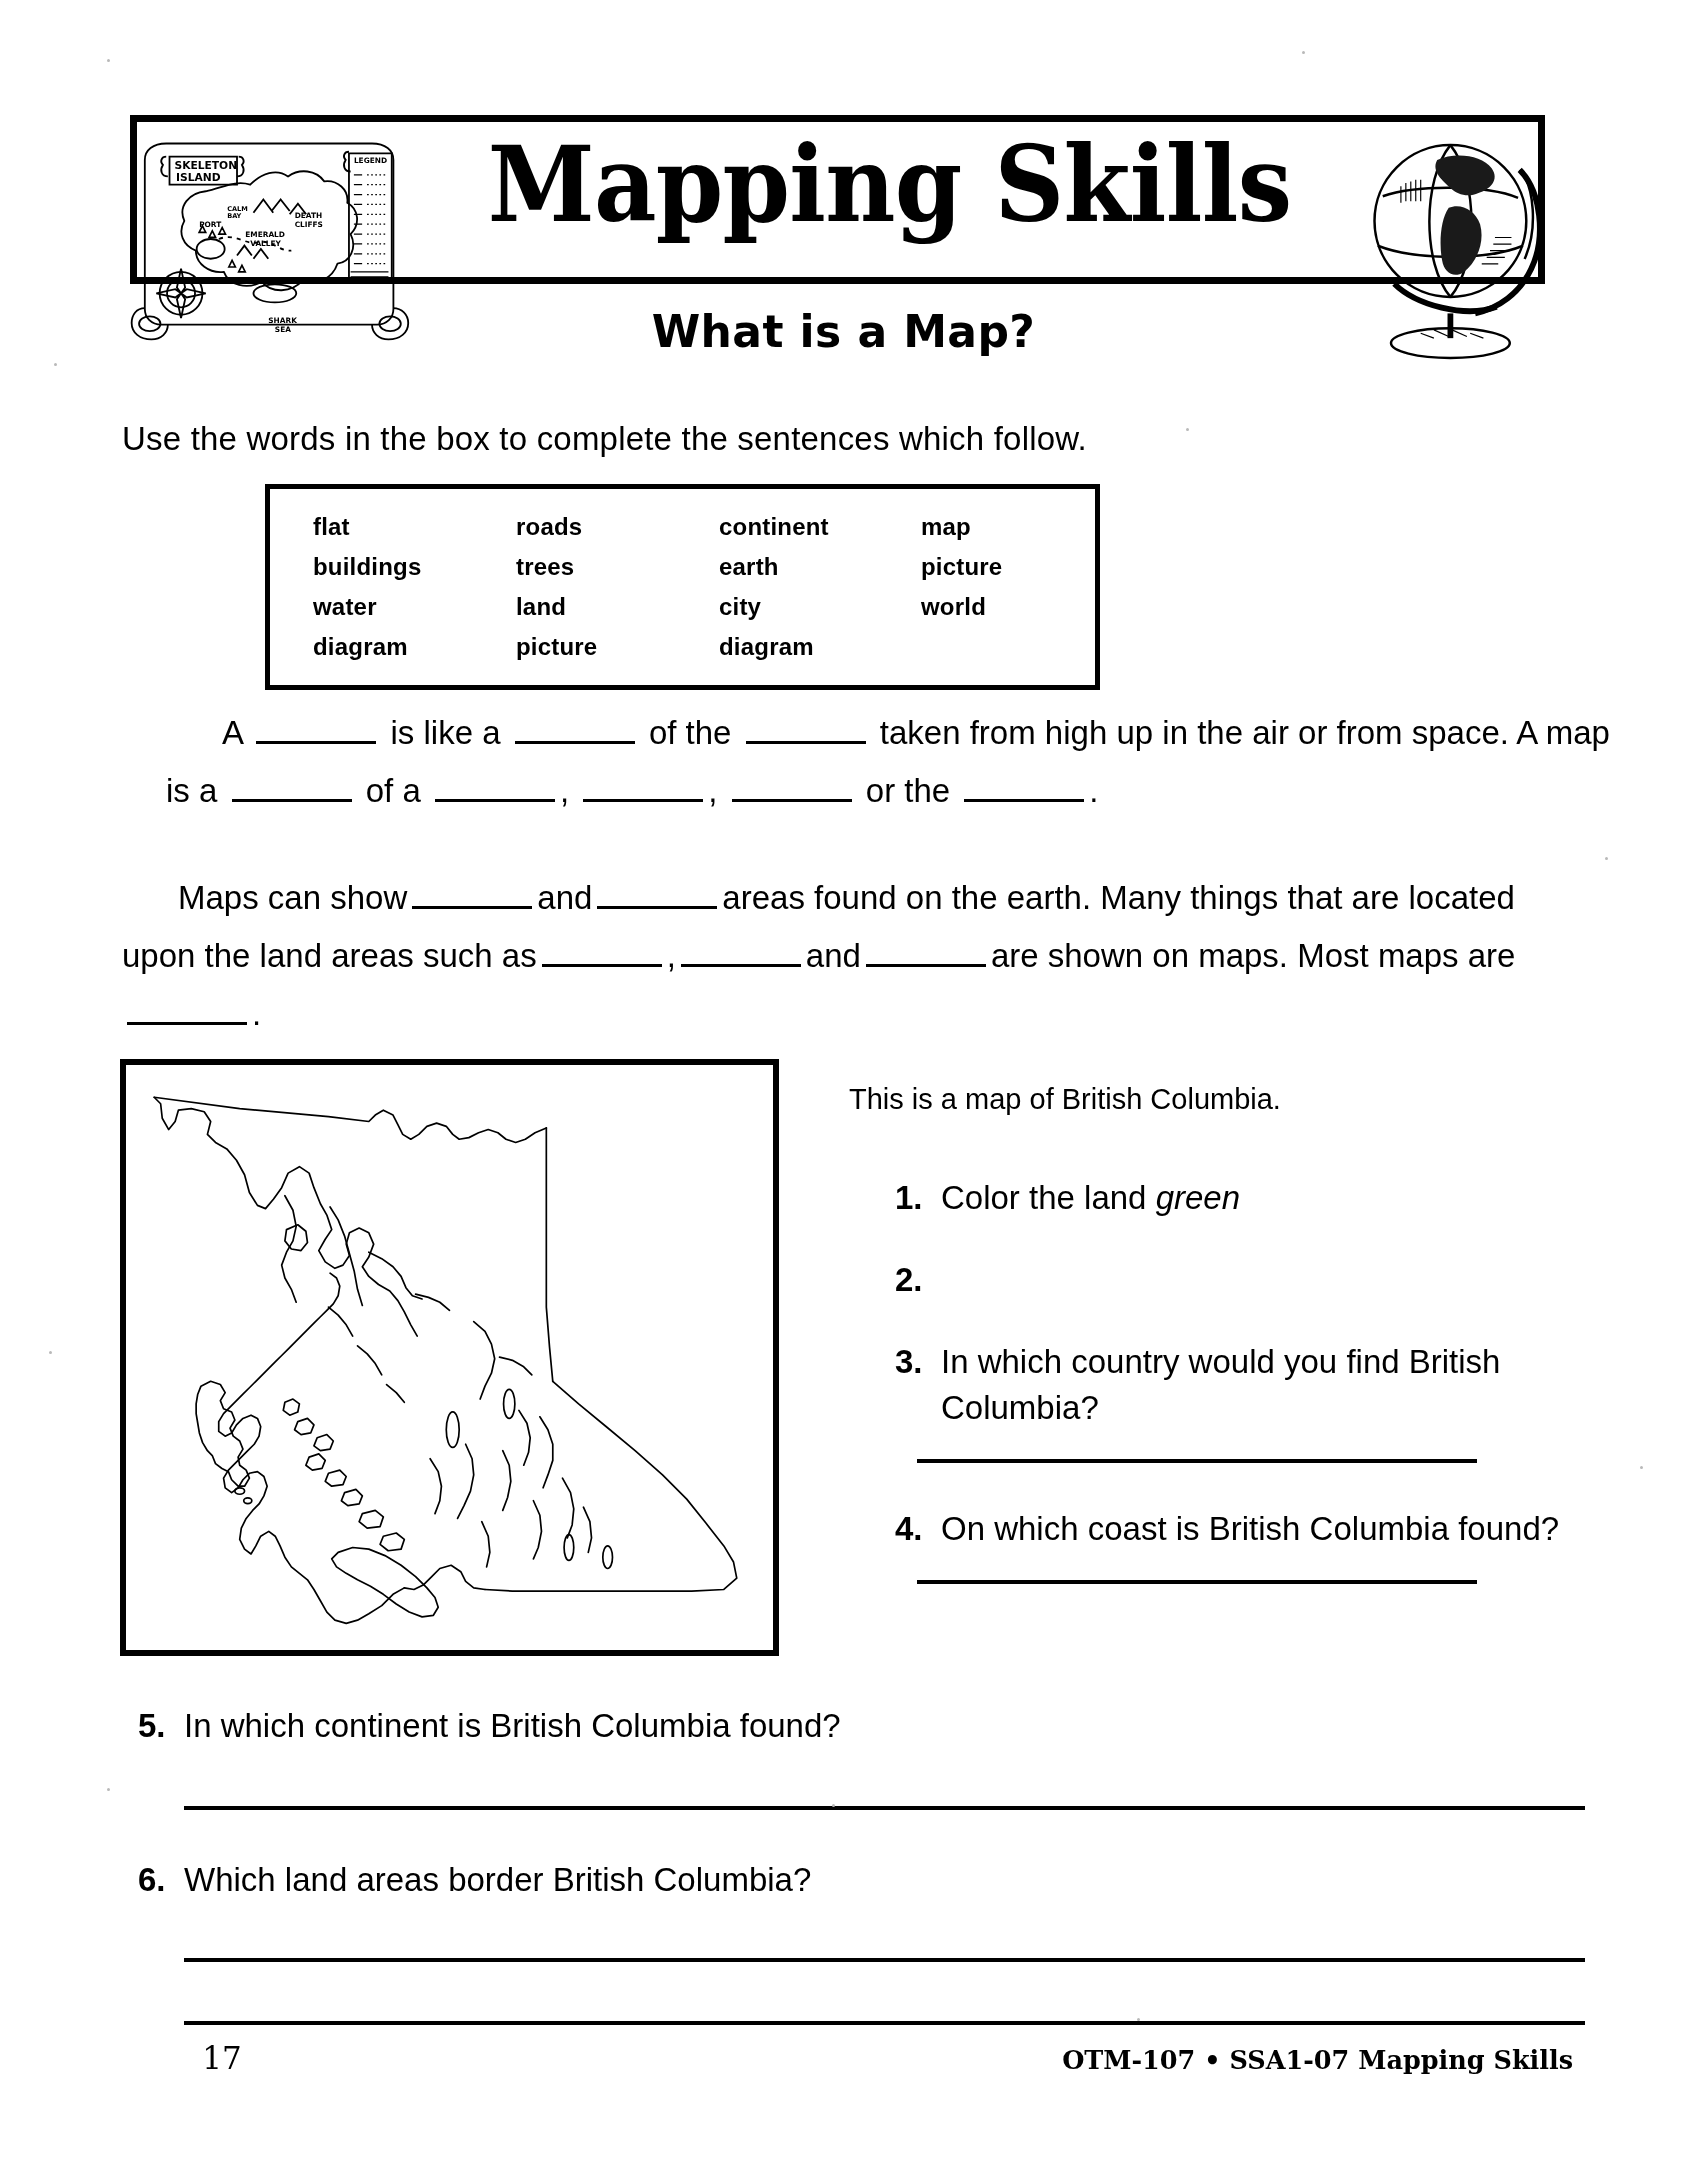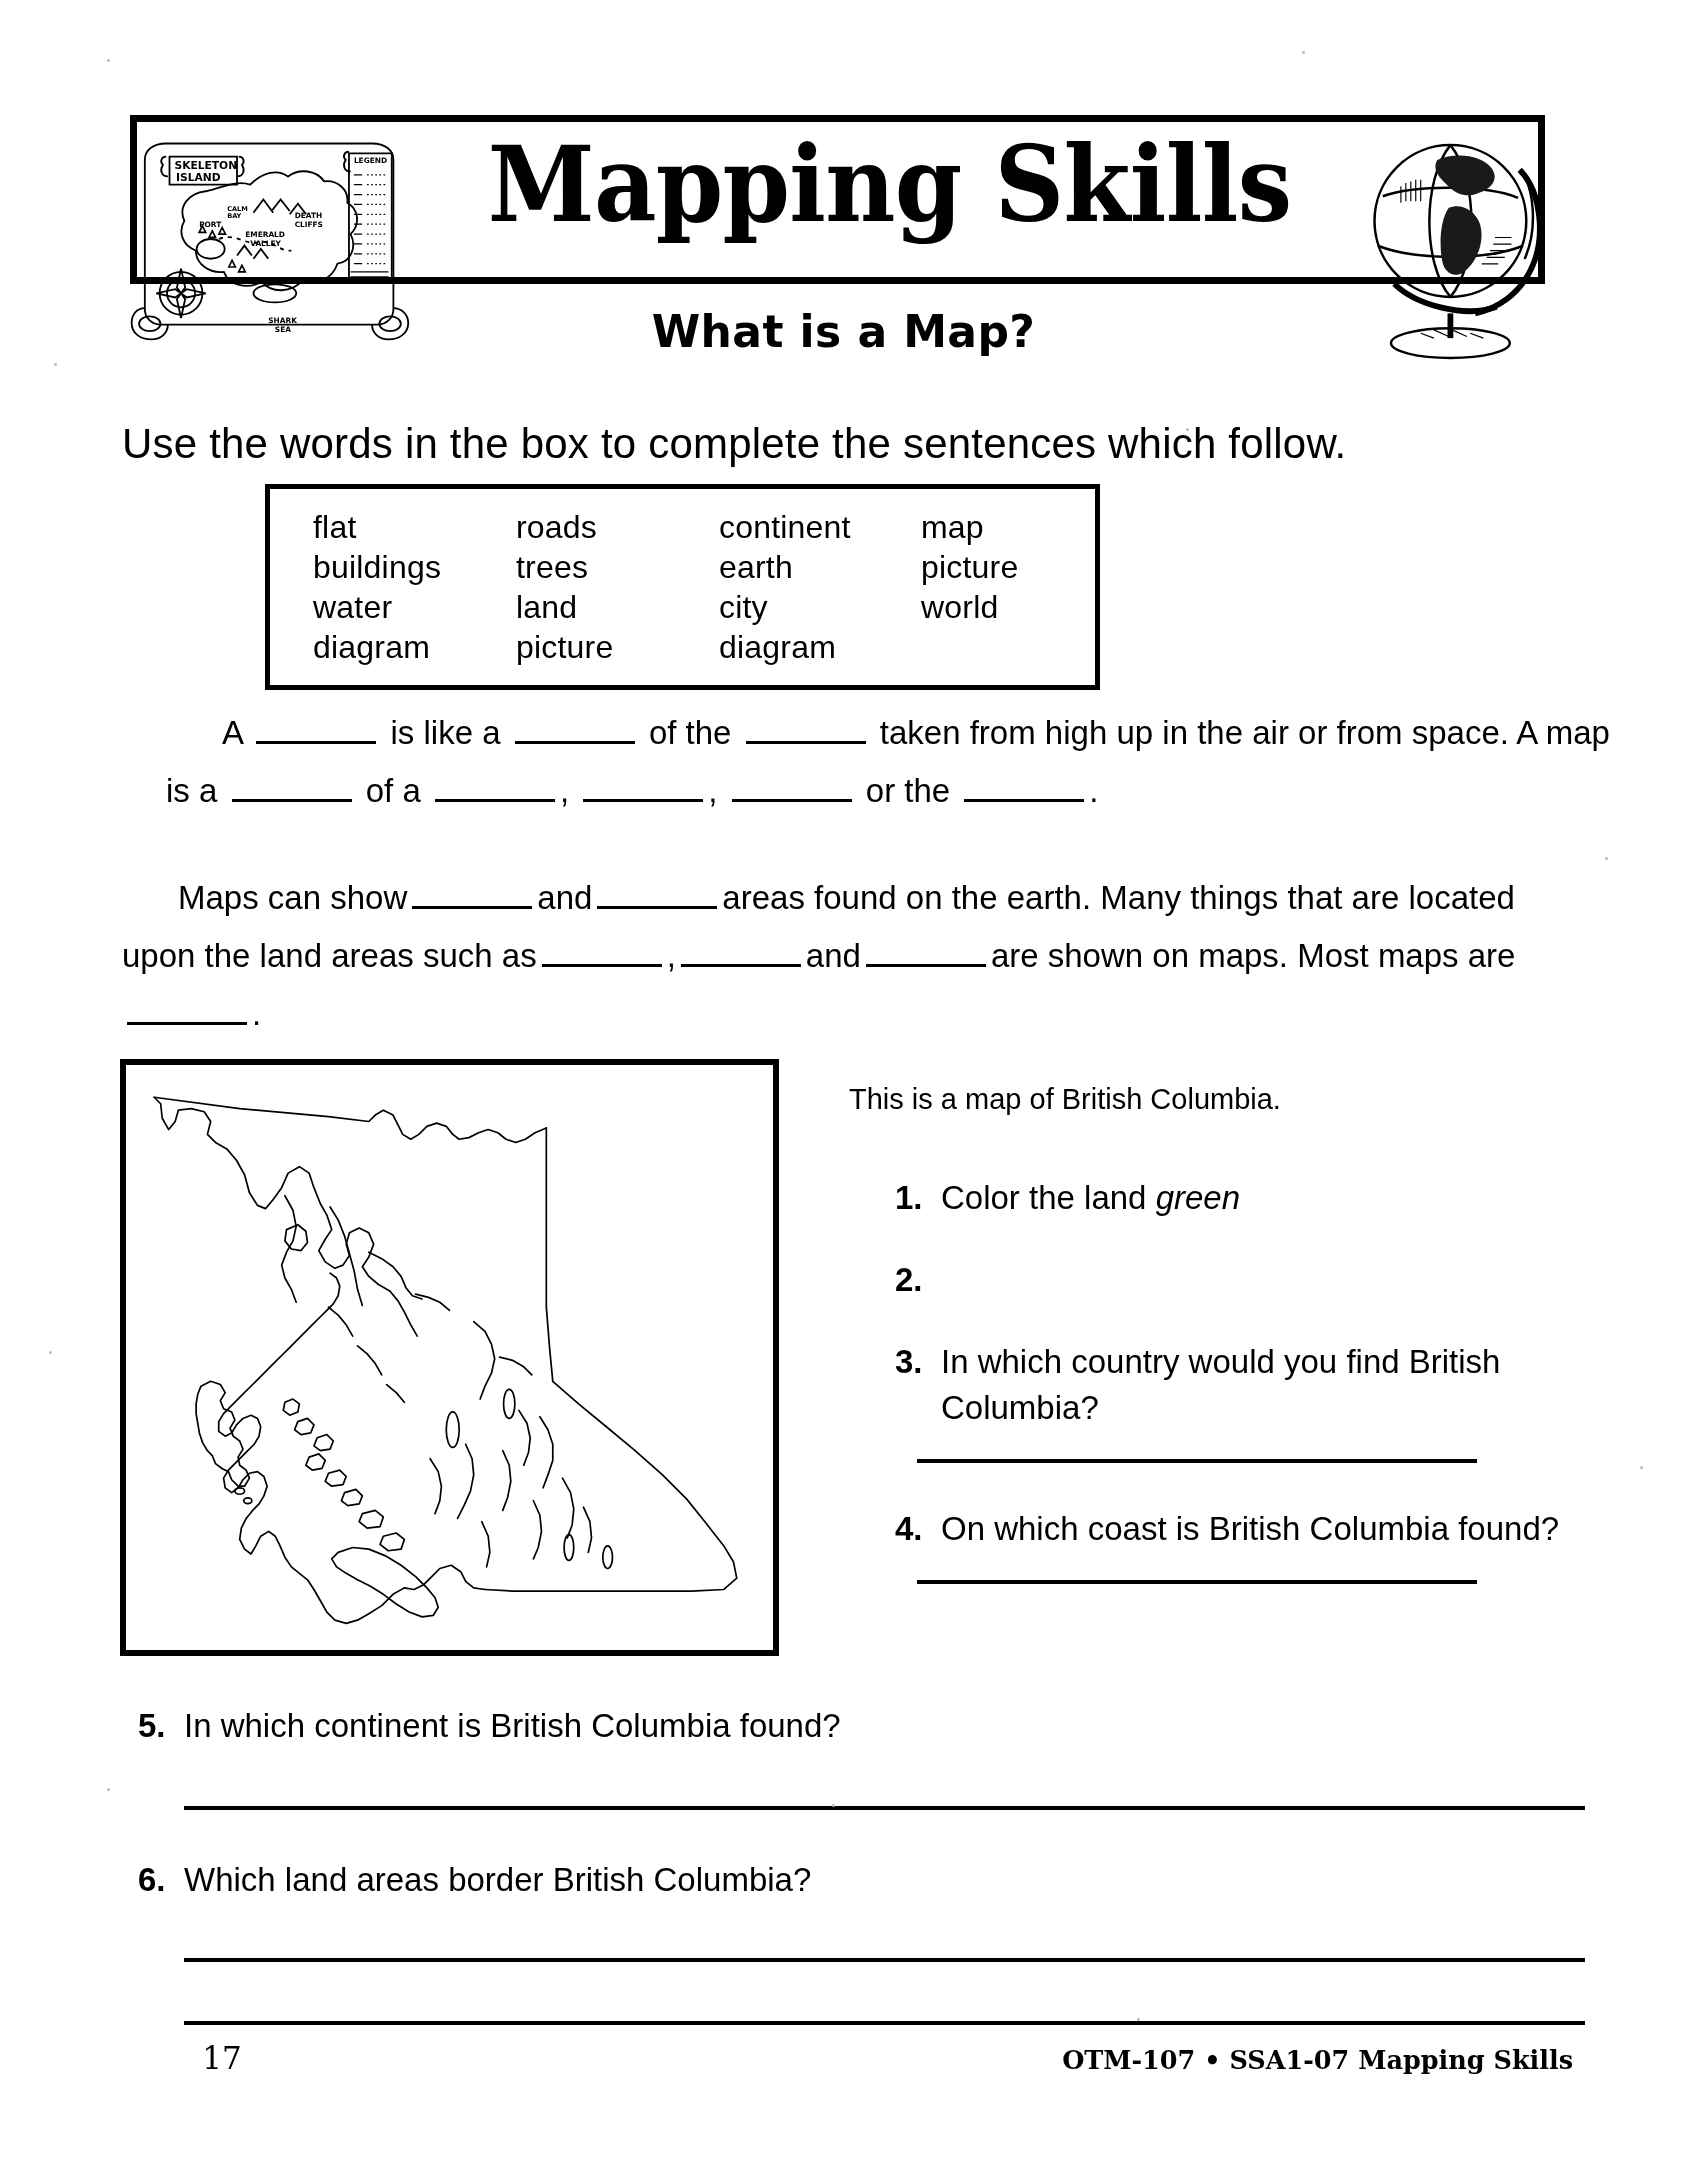--- a/index.html
+++ b/index.html
@@ -78,21 +78,21 @@
     font-weight: 700;
     font-size: 44px;
     letter-spacing: 0.4px;
   }
 
   
   .instruction {
     position: absolute;
     left: 122px;
     top: 420px;
-    font-size: 42px;
+    font-size: 33px;
     letter-spacing: 0.2px;
     white-space: nowrap;
   }
 
   
   .word-box {
     position: absolute;
     left: 265px;
     top: 484px;
     width: 835px;
@@ -101,22 +101,22 @@
     box-sizing: border-box;
     background: #fff;
     padding: 18px 0 0 43px;
   }
   .word-row {
     display: flex;
     height: 40px;
     align-items: flex-start;
   }
   .word-cell {
-    font-weight: 400;
-    font-size: 32px;
+    font-weight: 700;
+    font-size: 24px;
     line-height: 40px;
     letter-spacing: 0.2px;
   }
   .wc0 { width: 203px; }
   .wc1 { width: 203px; }
   .wc2 { width: 202px; }
   .wc3 { width: 165px; }
 
   
   .para {

